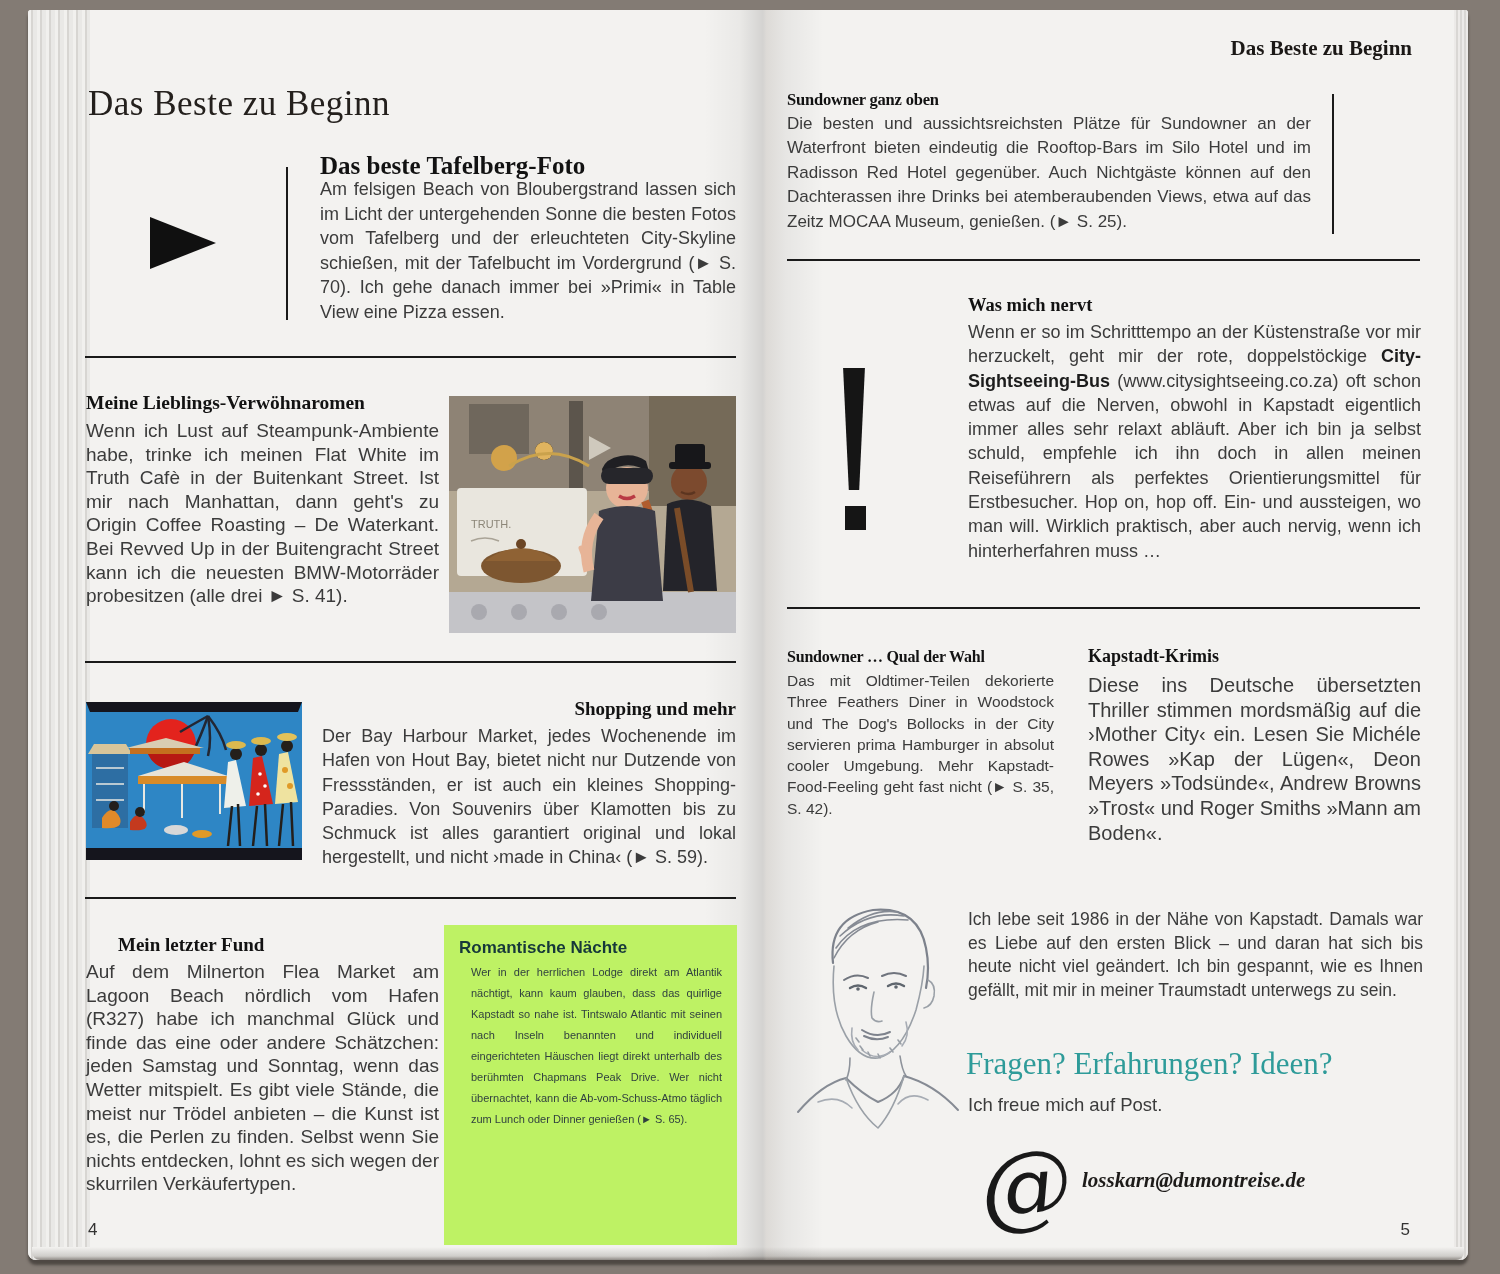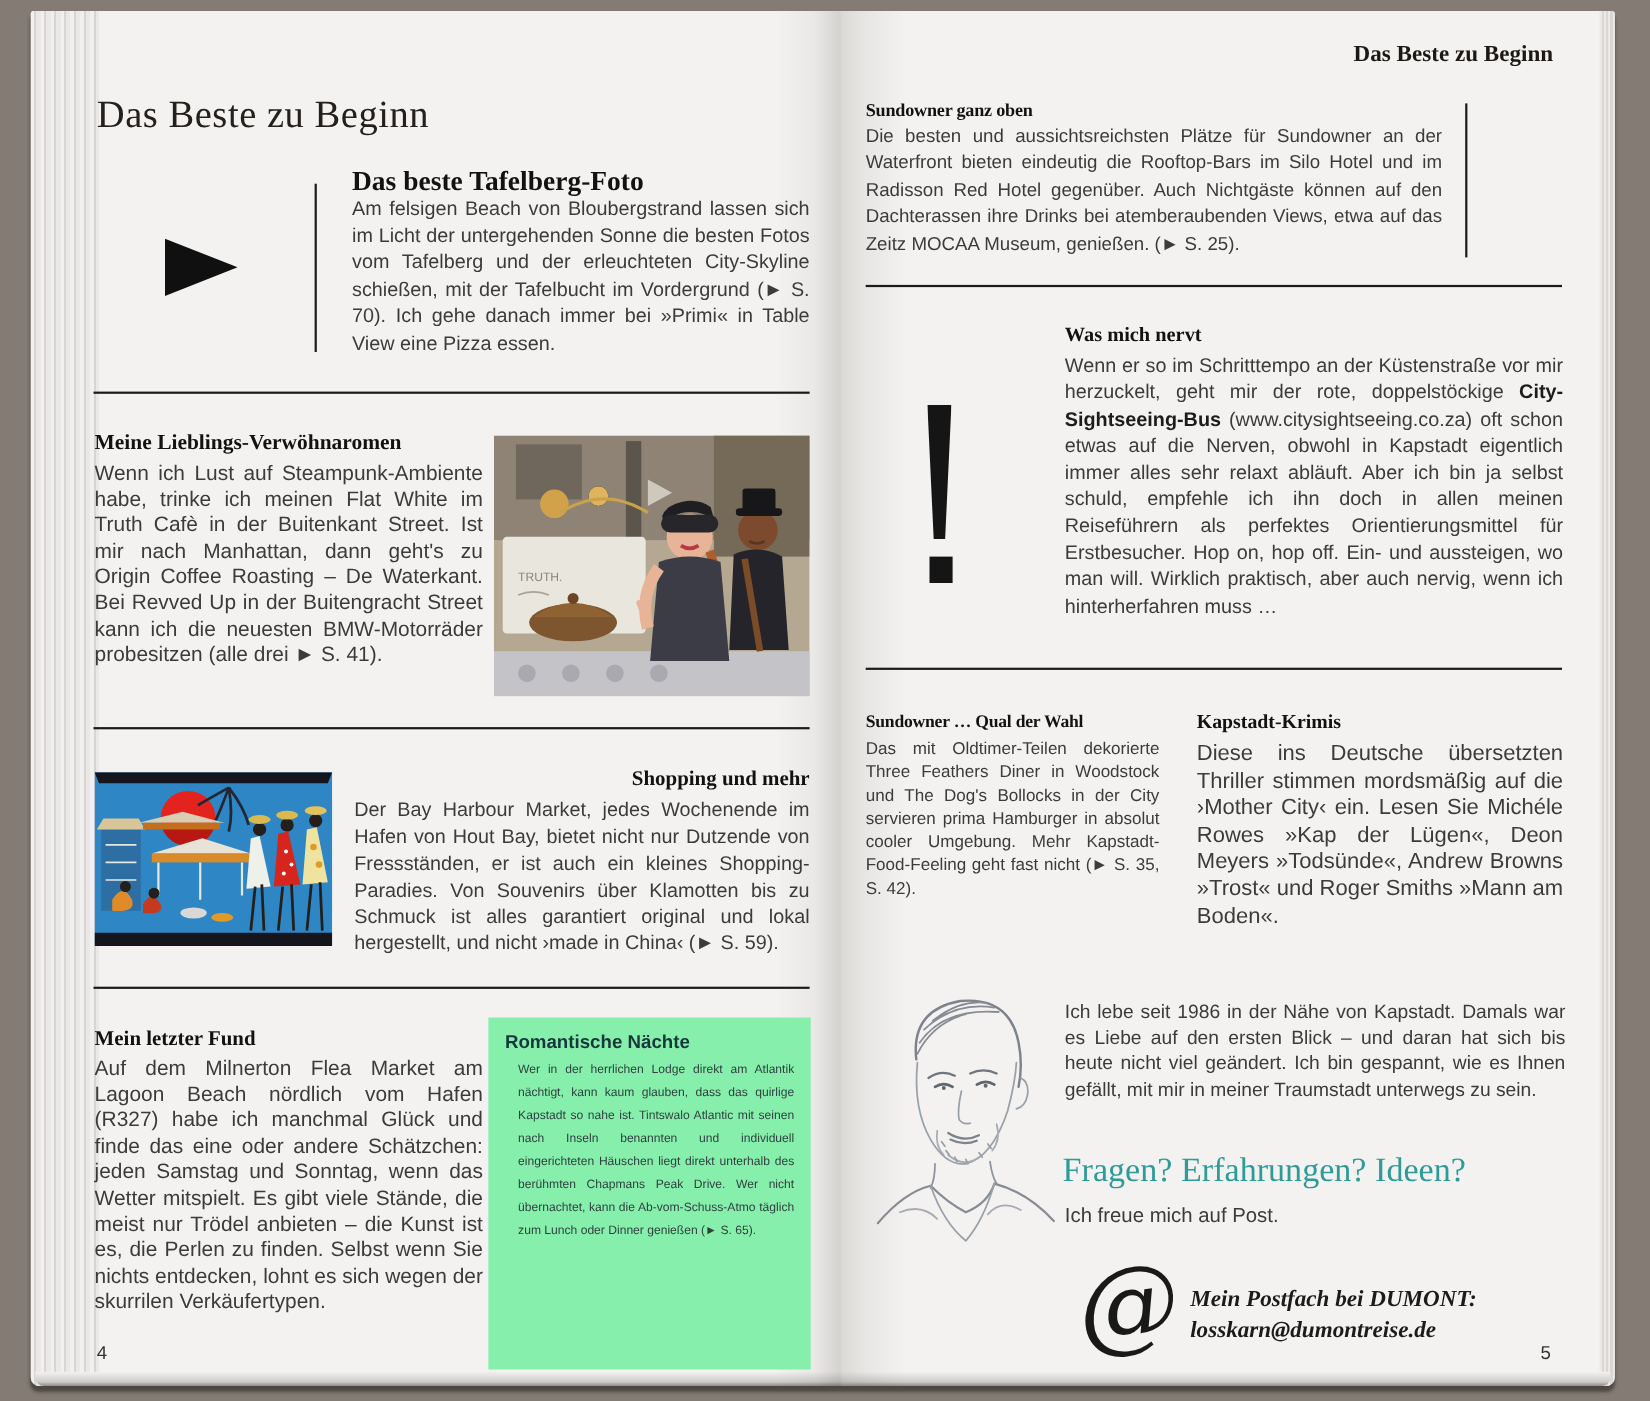--- a/index.html
+++ b/index.html
@@ -20,21 +20,21 @@
   .abs{position:absolute;}
   .title{font-family:"Liberation Serif",serif;font-size:35px;color:#24201d;letter-spacing:.5px;}
   .running-head{font-family:"Liberation Serif",serif;font-weight:bold;font-size:21px;color:#1b1816;text-align:right;}
   .h-sans{font-weight:bold;color:#121212;font-family:Liberation Serif, serif;}
   .body-txt{color:#3b3b3b;text-align:justify;hyphens:auto;-webkit-hyphens:auto;}
   .rule-h{background:#1a1a1a;height:2px;}
   .rule-v{background:#1a1a1a;width:2px;}
   .triangle{width:0;height:0;border-left:66px solid #101010;border-top:26px solid transparent;border-bottom:26px solid transparent;}
   .excl-bar{background:#151515;clip-path:polygon(8% 0,92% 0,70% 100%,30% 100%);}
   .excl-dot{background:#151515;}
-  .teal-box{background:#86efac;}
+  .teal-box{background:#bef264;}
   .teal-box .bx-h{font-weight:bold;font-size:17px;color:#16383a;margin:0 0 4px 0;}
   .teal-box .bx-b{font-size:11px;line-height:21px;color:#30403f;text-align:justify;hyphens:auto;margin-left:12px;}
   .cta{font-family:"Liberation Serif",serif;font-size:31px;color:#2e9b99;}
   .at-glyph{font-family:"DejaVu Serif",serif;font-style:italic;font-size:92px;line-height:92px;color:#191919;transform:rotate(-6deg);}
   .postfach{font-family:"Liberation Serif",serif;font-style:italic;font-weight:bold;font-size:21px;color:#1d1b19;line-height:28px;}
   .pagenum{font-size:17px;color:#333;}
   svg{display:block;}
 </style>
 </head>
 <body>
@@ -169,21 +169,21 @@
         <ellipse cx="116" cy="132" rx="10" ry="4" fill="#e09a28"></ellipse>
       </g>
     </svg>
   </div>
 
   <div class="abs h-sans" style="left:322px;top:698px;width:414px;font-size:19px;text-align:right;">Shopping und mehr</div>
   <div class="abs body-txt" style="left:322px;top:724px;width:414px;font-size:18px;line-height:24.3px;">Der Bay Harbour Market, jedes Wochenende im Hafen von Hout Bay, bietet nicht nur Dutzende von Fressständen, er ist auch ein kleines Shopping-Paradies. Von Souvenirs über Klamotten bis zu Schmuck ist alles garantiert original und lokal hergestellt, und nicht ›made in China‹ (► S. 59).</div>
 
   <div class="abs rule-h" style="left:85px;top:897px;width:651px;"></div>
 
-  <div class="abs h-sans" style="left:86px;top:934px;width:360px;font-size:19px;">Mein letzter Fund</div>
+  <div class="abs h-sans" style="left:86px;top:934px;width:360px;font-size:19px;padding-left:32px;">Mein letzter Fund</div>
   <div class="abs body-txt" style="left:86px;top:960px;width:353px;font-size:19px;line-height:23.6px;">Auf dem Milnerton Flea Market am Lagoon Beach nördlich vom Hafen (R327) habe ich manchmal Glück und finde das eine oder andere Schätzchen: jeden Samstag und Sonntag, wenn das Wetter mitspielt. Es gibt viele Stände, die meist nur Trödel anbieten – die Kunst ist es, die Perlen zu finden. Selbst wenn Sie nichts entdecken, lohnt es sich wegen der skurrilen Verkäufertypen.</div>
 
   <div class="abs teal-box" style="left:444px;top:925px;width:263px;height:294px;padding:13px 15px;">
     <div class="bx-h">Romantische Nächte</div>
     <div class="bx-b">Wer in der herrlichen Lodge direkt am Atlantik nächtigt, kann kaum glauben, dass das quirlige Kapstadt so nahe ist. Tintswalo Atlantic mit seinen nach Inseln benannten und individuell eingerichteten Häuschen liegt direkt unterhalb des berühmten Chapmans Peak Drive. Wer nicht übernachtet, kann die Ab-vom-Schuss-Atmo täglich zum Lunch oder Dinner genießen (► S. 65).</div>
   </div>
 
   <div class="abs pagenum" style="left:88px;top:1220px;">4</div>
 
   <div class="abs running-head" style="left:1000px;top:36px;width:412px;">Das Beste zu Beginn</div>
@@ -231,18 +231,17 @@
     </svg>
   </div>
 
   <div class="abs body-txt" style="left:968px;top:908px;width:455px;font-size:17.5px;line-height:23.6px;">Ich lebe seit 1986 in der Nähe von Kapstadt. Damals war es Liebe auf den ersten Blick – und daran hat sich bis heute nicht viel geändert. Ich bin gespannt, wie es Ihnen gefällt, mit mir in meiner Traumstadt unterwegs zu sein.</div>
 
   <div class="abs cta" style="left:966px;top:1046px;width:470px;">Fragen? Erfahrungen? Ideen?</div>
   <div class="abs" style="left:968px;top:1094px;font-size:18.5px;color:#3b3b3b;">Ich freue mich auf Post.</div>
 
   <div class="abs at-glyph" style="left:980px;top:1140px;">@</div>
   <div class="abs postfach" style="left:1082px;top:1166px;width:360px;">
-    <div>Mein Postfach bei DUMONT:</div>
     <div>losskarn@dumontreise.de</div>
   </div>
 
   <div class="abs pagenum" style="left:1360px;top:1220px;width:50px;text-align:right;">5</div>
 </div>
 
 </body></html>

